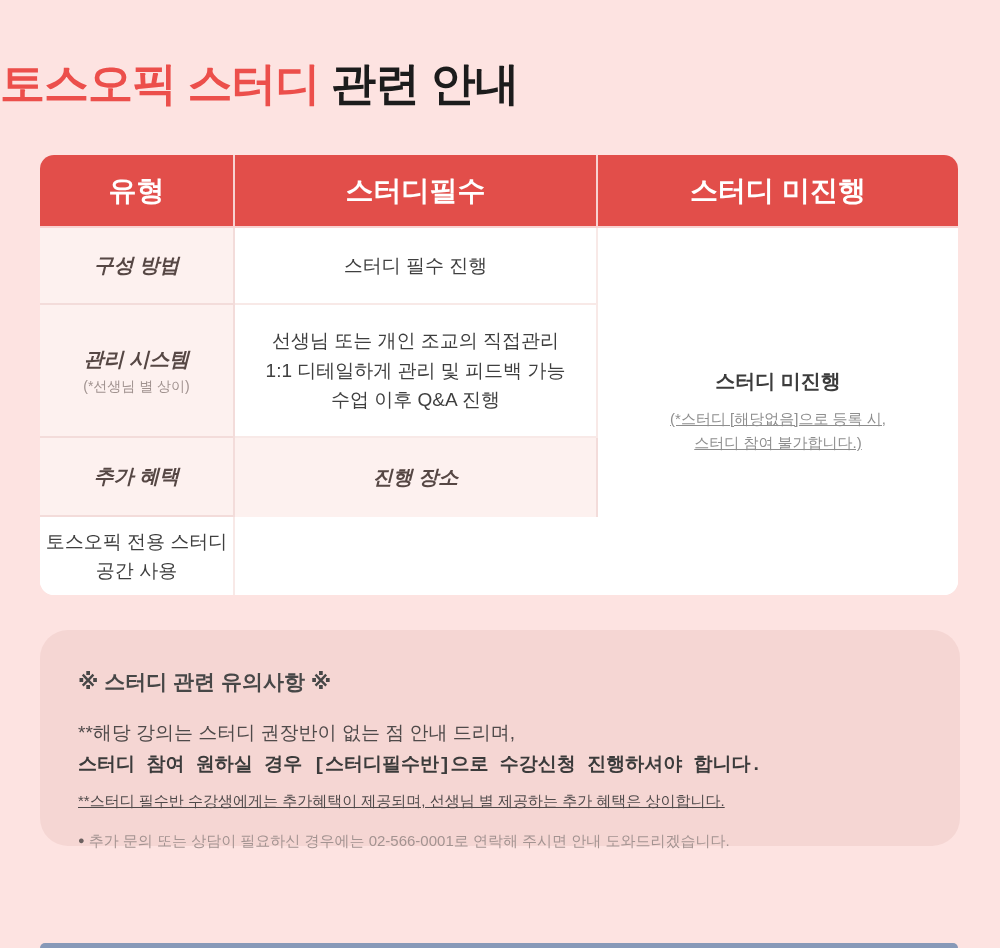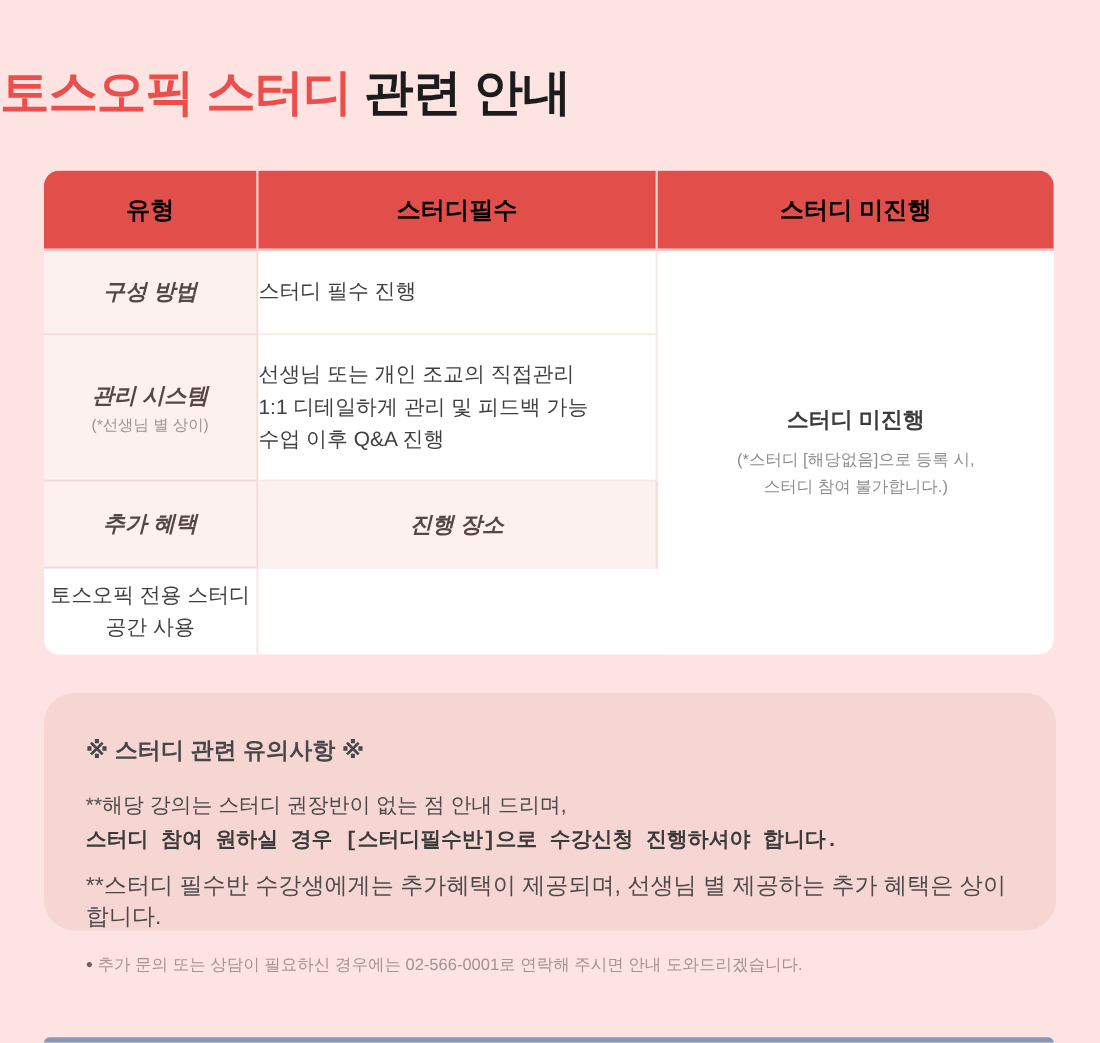--- a/index.html
+++ b/index.html
@@ -22,66 +22,66 @@
   
   .study-table {
     position: absolute; top: 155px; left: 40px; width: 918px; height: 440px;
     display: grid;
     grid-template-columns: 195px 363px 360px;
     grid-template-rows: 73px 77px 133px 79px 78px;
     border-radius: 14px; overflow: hidden;
     background: #ffffff;
   }
   .th {
-    background: #e24e4a; color: #000000;
-    font-size: 22px; font-weight: 700;
+    background: #e24e4a; color: #ffffff;
+    font-size: 28px; font-weight: 700;
     display: flex; align-items: center; justify-content: center;
     border-right: 2px solid rgba(255,255,255,0.75);
     border-bottom: 2px solid rgba(255,255,255,0.75);
   }
   .th.last { border-right: none; }
   .label-cell {
     background: #fdf1ef;
     display: flex; flex-direction: column; align-items: center; justify-content: center;
     border-right: 2px solid #f3dcda;
     border-bottom: 2px solid #f3dcda;
     text-align: center;
   }
   .label-cell.last-row { border-bottom: none; }
   .label-cell .lbl { font-size: 20px; font-weight: 700; color: #564744; font-style: italic; }
   .label-cell .sub { font-size: 14px; font-weight: 400; color: #a0928f; margin-top: 5px; }
   .value-cell {
     background: #ffffff;
-    display: flex; flex-direction: column; align-items: flex-start; justify-content: center;
+    display: flex; flex-direction: column; align-items: center; justify-content: center;
     border-right: 2px solid #f8e9e7;
     border-bottom: 2px solid #f8e9e7;
     font-size: 19px; color: #3f3f3f; text-align: center;
     line-height: 1.55;
   }
   .value-cell.last-row { border-bottom: none; }
   .merged-cell {
     grid-column: 3; grid-row: 2 / span 4;
     background: #ffffff;
     display: flex; flex-direction: column; align-items: center; justify-content: center;
     text-align: center;
   }
   .merged-cell .m-title { font-size: 20px; font-weight: 600; color: #3c3c3c; }
-  .merged-cell .m-note { font-size: 15px; color: #8e8e8e; margin-top: 12px; line-height: 1.6; }
+  .merged-cell .m-note { font-size: 15px; color: #8e8e8e; margin-top: 12px; line-height: 1.6; text-decoration: underline; }
 
   
   .notice-box {
     position: absolute; top: 630px; left: 40px; width: 920px; height: 216px;
     background: #f5d6d3; border-radius: 28px;
     padding: 38px 38px 0 38px;
     color: #4c4c4c;
   }
   .notice-heading { font-size: 21px; font-weight: 700; color: #474747; }
   .notice-p1 { margin-top: 22px; font-size: 19px; line-height: 1.62; color: #4f4a4a; }
   .notice-p1 .strong { font-weight: 700; color: #3b3b3b; font-family: Liberation Mono, monospace; }
-  .notice-p2 { margin-top: 11px; font-size: 21px; color: #4f4a4a; }
+  .notice-p2 { margin-top: 11px; font-size: 15px; color: #4f4a4a; text-decoration: underline; }
   .notice-small { margin-top: 21px; font-size: 15px; color: #a39391; }
   .notice-small .bullet { font-size: 11px; color: #6c6160; margin-right: 4px; vertical-align: 2px; }
 
   
   .bottom-bar {
     position: absolute; bottom: 0; left: 40px; width: 918px; height: 5px;
     background: #8799b8; border-radius: 6px 6px 0 0;
   }
 </style>
 </head>

